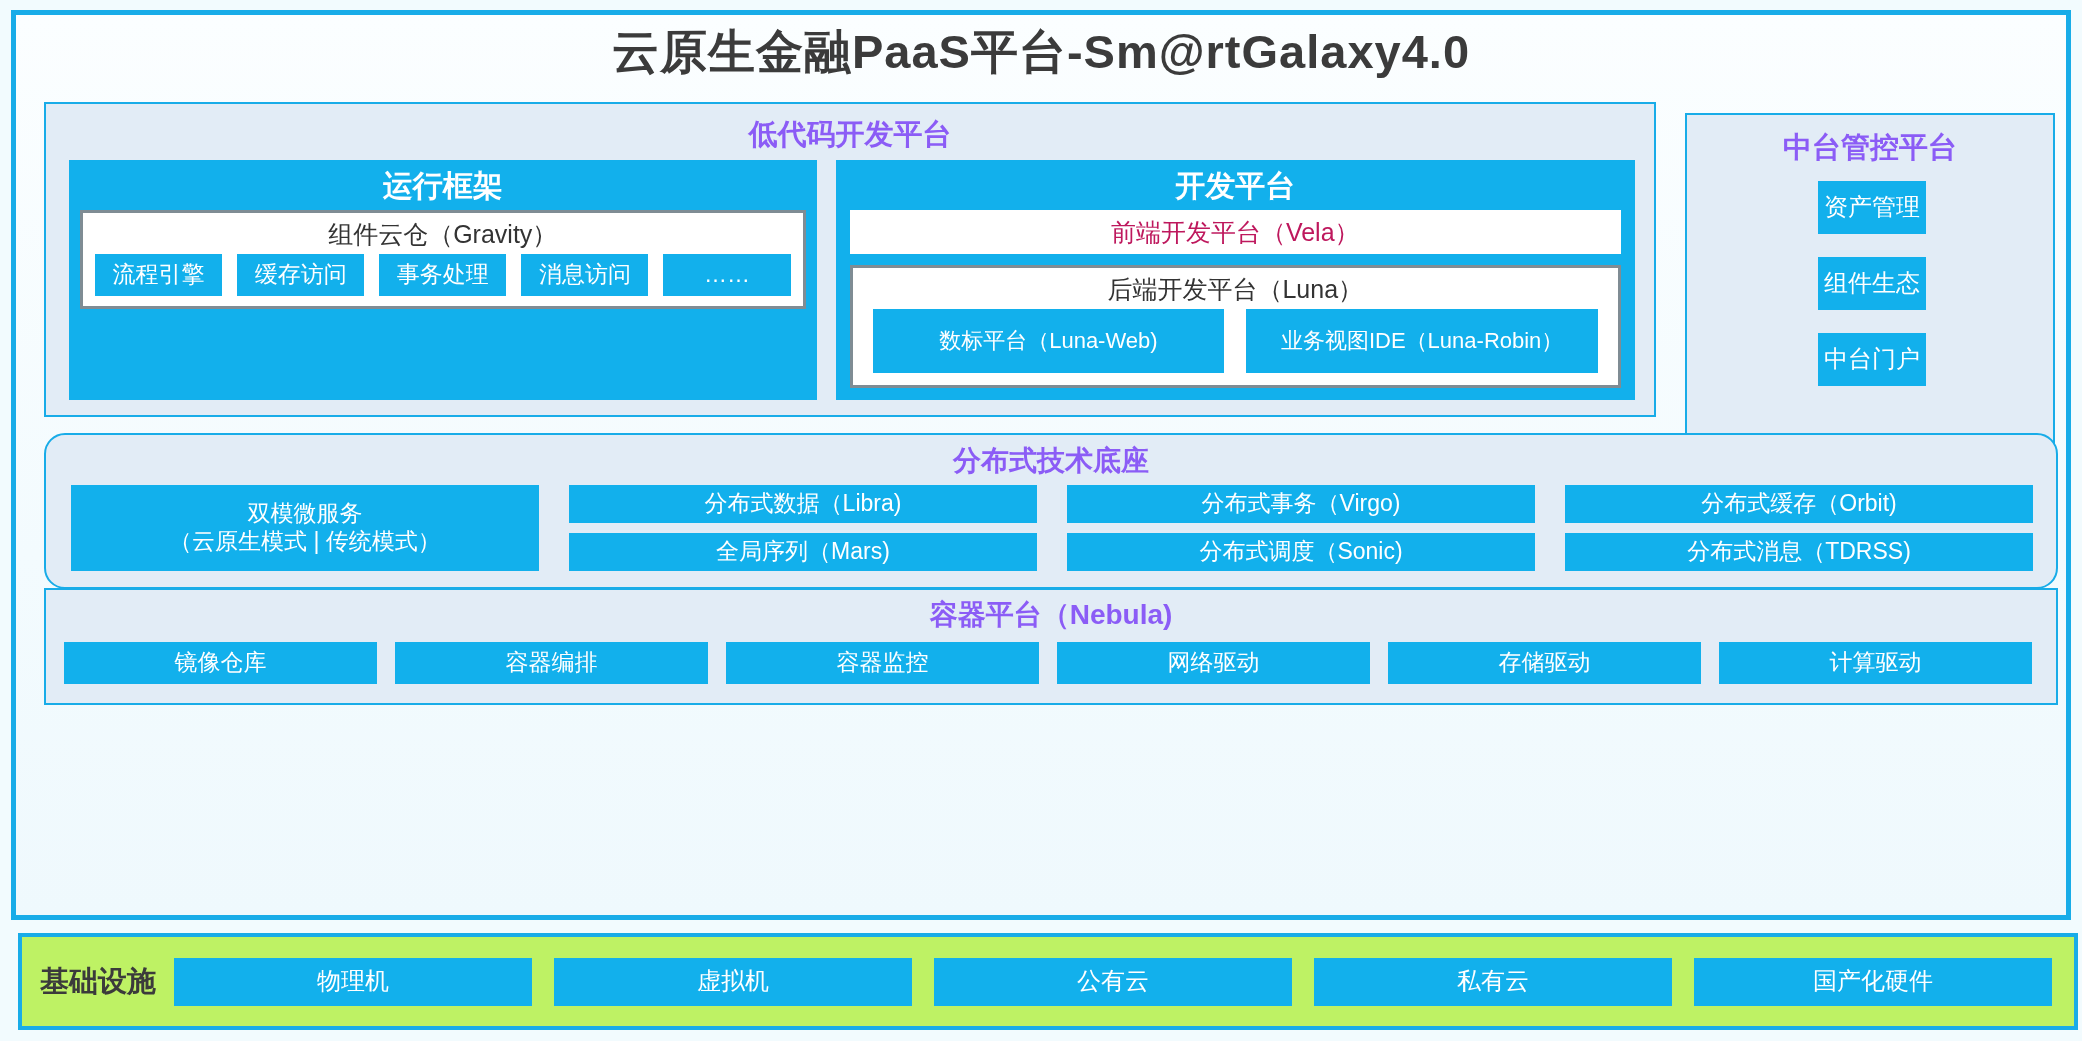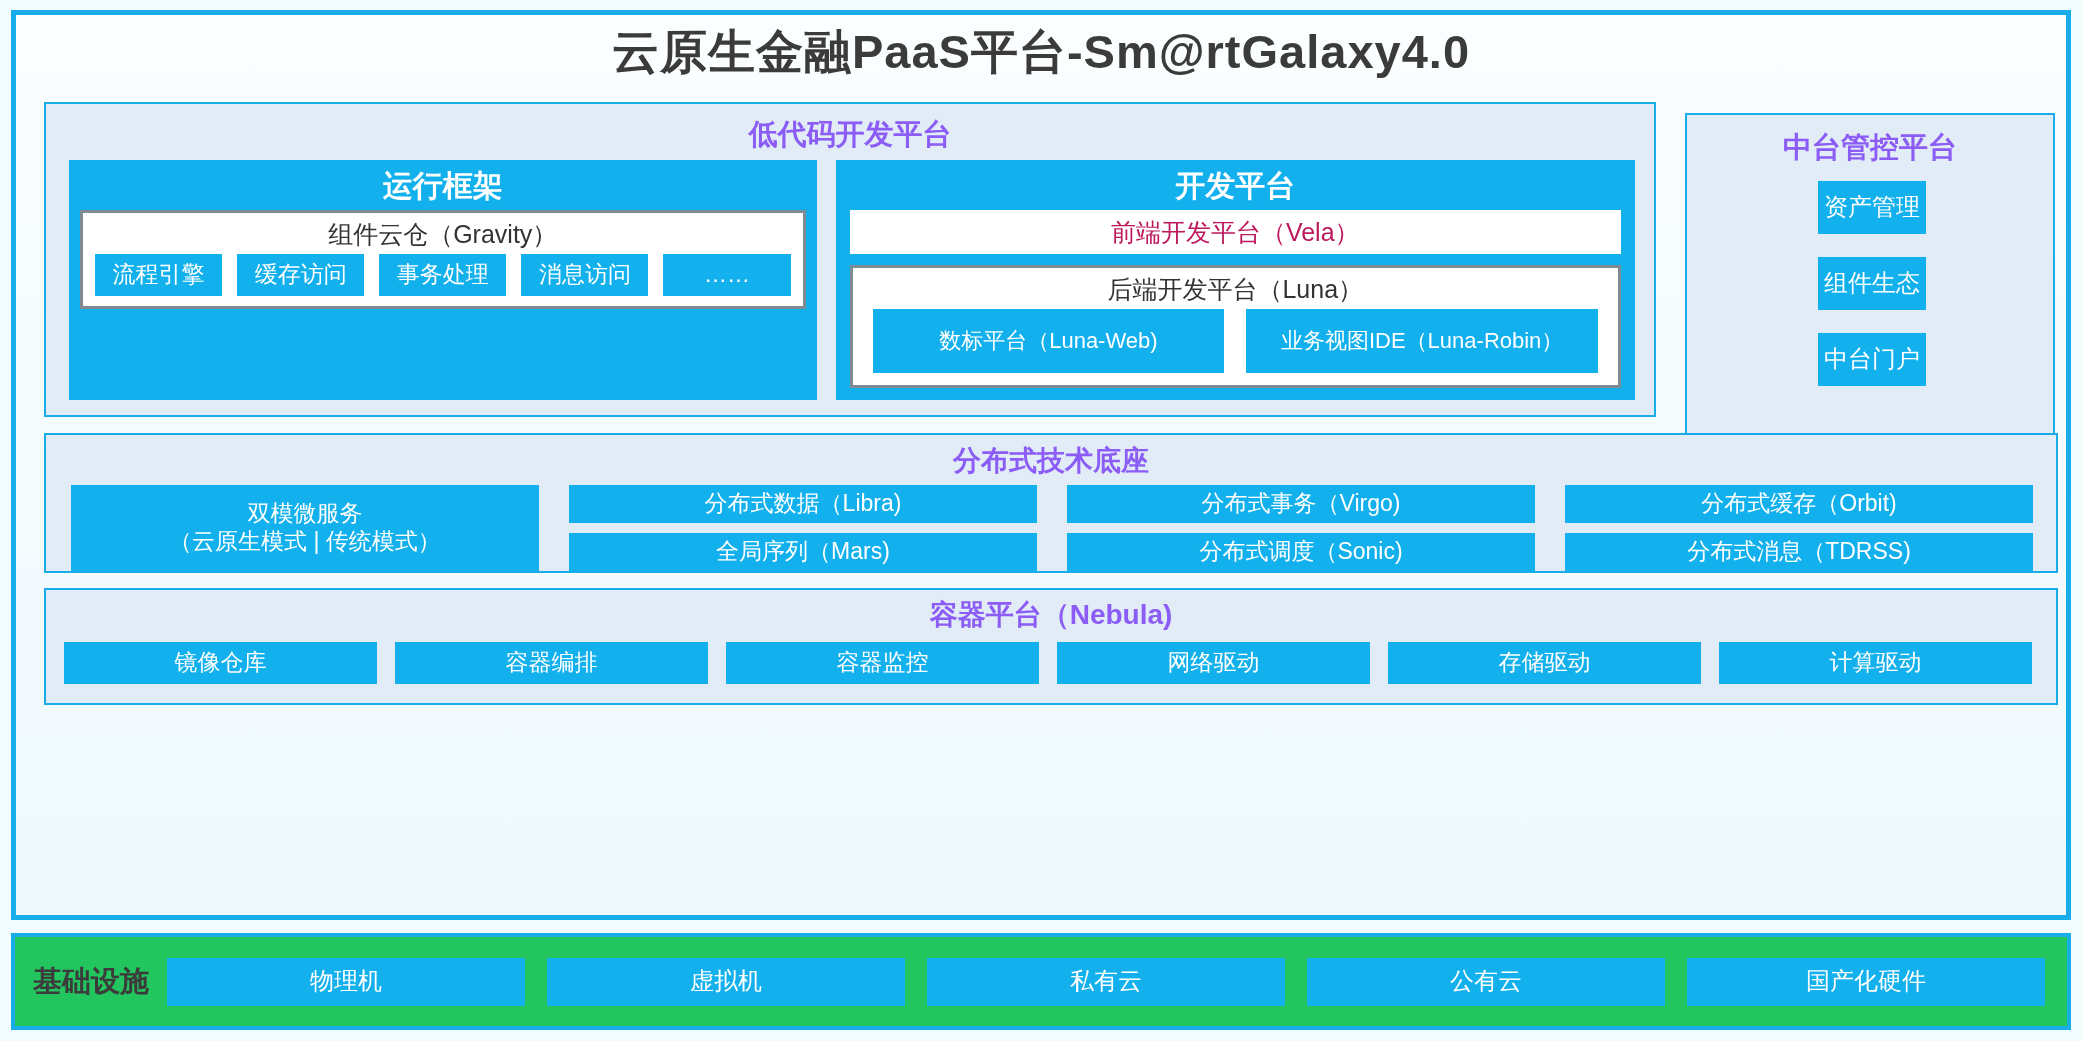--- a/index.html
+++ b/index.html
@@ -104,43 +104,43 @@
   
   .console{position:absolute;left:1669px;top:87px;width:370px;height:357px;margin-top:11px;}
   .console .panel-title{padding-top:16px;font-size:29px;}
   .console-tiles{
     position:absolute;left:32px;top:66px;width:306px;
     display:flex;flex-direction:column;gap:23px;align-items:center;
   }
   .console-tiles .tile{height:53px;font-size:24px;}
 
   
-  .row2{position:absolute;left:28px;top:418px;width:2014px;height:140px;}
+  .row2{position:absolute;left:28px;top:418px;width:2014px;height:156px;border-radius:21px;}
   .row2 .panel-title{font-size:28px;padding-top:10px;}
   .base-grid{
     position:absolute;left:25px;top:50px;width:1962px;
     display:flex;gap:30px;
   }
   .base-col{flex:1;display:flex;flex-direction:column;gap:10px;}
   .base-col .tile{height:38px;font-size:23px;}
   .base-col.wide .tile{height:86px;flex-direction:column;font-size:23px;}
 
   
   .row3{position:absolute;left:28px;top:573px;width:2014px;height:117px;}
   .row3 .panel-title{font-size:28px;padding-top:9px;}
   .container-tiles{
     position:absolute;left:18px;top:52px;width:1968px;
     display:flex;gap:18px;
   }
   .container-tiles .tile{flex:1;height:42px;font-size:23px;}
 
   
   .infra{
-    position:absolute;left:11px;top:933px;width:2060px;height:97px;
-    box-sizing:border-box;background:#22c55e;border:4px solid #18ace8;
+    position:absolute;left:18px;top:933px;width:2060px;height:97px;
+    box-sizing:border-box;background:#bef264;border:4px solid #18ace8;
     display:flex;align-items:center;
   }
   .infra-label{
     width:152px;text-align:center;font-size:29px;font-weight:700;color:#3b3b3b;
     flex:none;
   }
   .infra-tiles{display:flex;gap:22px;flex:1;padding-right:22px;}
   .infra-tiles .tile{flex:1;height:48px;font-size:24px;}
 </style>
 </head>
@@ -241,19 +241,19 @@
       </div>
     </div>
 
   </div>
 
   <div class="infra">
     <div class="infra-label">基础设施</div>
     <div class="infra-tiles">
       <div class="tile">物理机</div>
       <div class="tile">虚拟机</div>
+      <div class="tile">公有云</div>
       <div class="tile">私有云</div>
-      <div class="tile">公有云</div>
       <div class="tile">国产化硬件</div>
     </div>
   </div>
 
 </div>
 
 </body></html>

